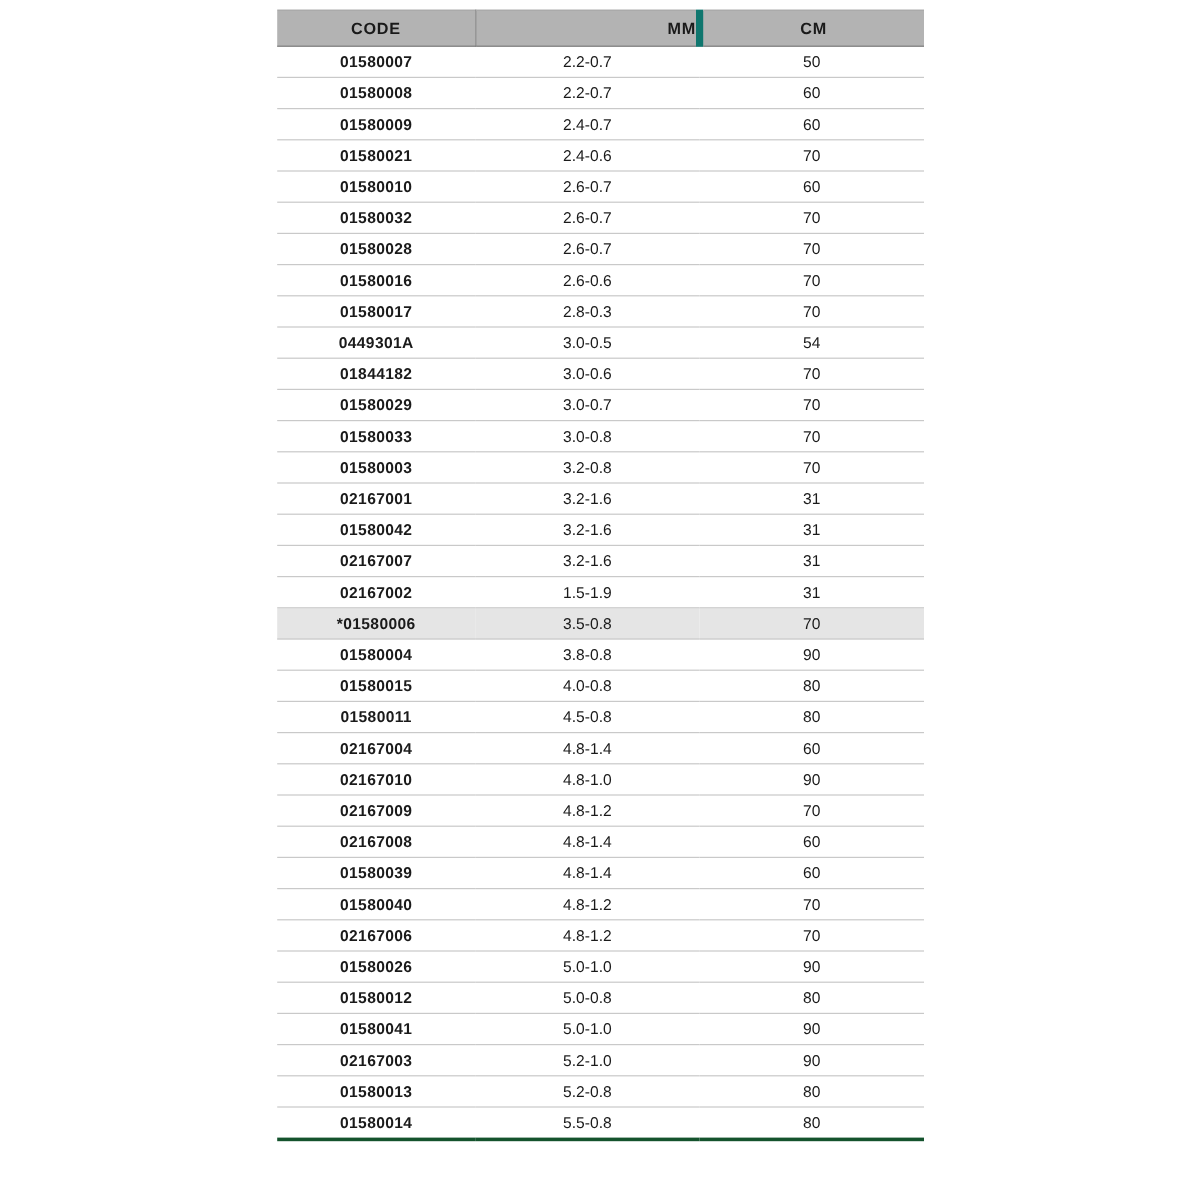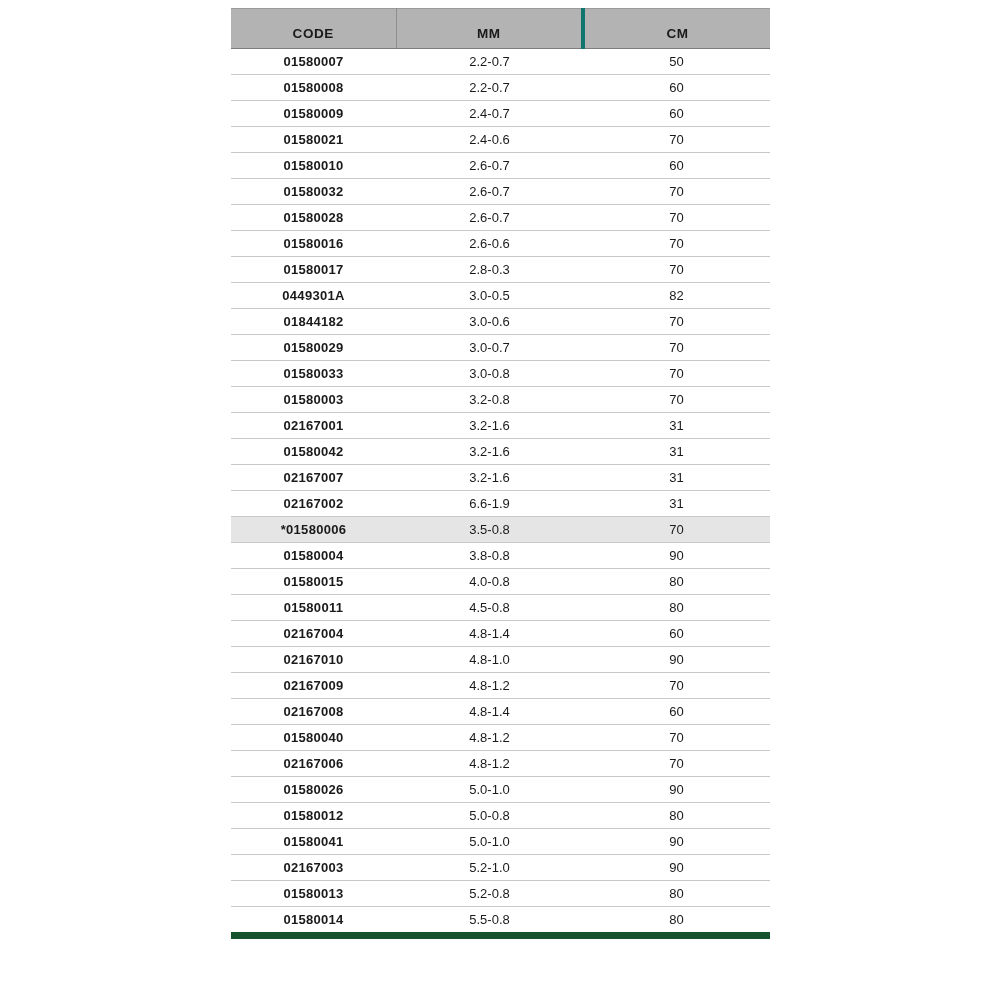--- a/index.html
+++ b/index.html
@@ -30,27 +30,27 @@
   table.spec col.c-code { width: 165px; }
   table.spec col.c-mm   { width: 187px; }
   table.spec col.c-cm   { width: 187px; }
 
   table.spec thead th {
     background: #b3b3b3;
     color: #1a1a1a;
     font-size: 13.5px;
     font-weight: bold;
     letter-spacing: 0.6px;
-    padding: 17px 0 7px 0;
+    padding: 7px 0 7px 0;
     text-align: center;
     border-bottom: 1px solid #7d7d7d;
     border-top: 1px solid #9a9a9a;
   }
   table.spec thead th.th-code { border-right: 1px solid #8d8d8d; }
-  table.spec thead th.th-mm { border-right: 4px solid #0f766e; }
+  table.spec thead th.th-mm { border-right: 6px solid #0f766e; text-align: right; }
 
   table.spec tbody td {
     font-size: 13px;
     color: #1a1a1a;
     text-align: center;
     padding: 5px 0 5px 0;
     border-bottom: 1px solid #c9c9c9;
     background: #ffffff;
     white-space: nowrap;
   }
@@ -59,21 +59,21 @@
     letter-spacing: 0.3px;
   }
   table.spec tbody td.mm,
   table.spec tbody td.cm {
     font-weight: normal;
   }
   table.spec tbody tr.highlight td {
     background: #e5e5e5;
   }
   table.spec tbody tr:last-child td {
-    border-bottom: 7px solid #14532d;
+    border-bottom: 3px solid #14532d;
   }
 </style>
 </head>
 <body>
 
 <div class="page">
   <div class="table-wrap">
     <table class="spec">
       <colgroup>
         <col class="c-code">
@@ -129,21 +129,21 @@
             <td class="cm">70</td>
           </tr>
           <tr>
             <td class="code">01580017</td>
             <td class="mm">2.8-0.3</td>
             <td class="cm">70</td>
           </tr>
           <tr>
             <td class="code">0449301A</td>
             <td class="mm">3.0-0.5</td>
-            <td class="cm">82</td>
+            <td class="cm">54</td>
           </tr>
           <tr>
             <td class="code">01844182</td>
             <td class="mm">3.0-0.6</td>
             <td class="cm">70</td>
           </tr>
           <tr>
             <td class="code">01580029</td>
             <td class="mm">3.0-0.7</td>
             <td class="cm">70</td>
@@ -168,21 +168,21 @@
             <td class="mm">3.2-1.6</td>
             <td class="cm">31</td>
           </tr>
           <tr>
             <td class="code">02167007</td>
             <td class="mm">3.2-1.6</td>
             <td class="cm">31</td>
           </tr>
           <tr>
             <td class="code">02167002</td>
-            <td class="mm">6.6-1.9</td>
+            <td class="mm">1.5-1.9</td>
             <td class="cm">31</td>
           </tr>
           <tr class="highlight">
             <td class="code">*01580006</td>
             <td class="mm">3.5-0.8</td>
             <td class="cm">70</td>
           </tr>
           <tr>
             <td class="code">01580004</td>
             <td class="mm">3.8-0.8</td>
@@ -208,20 +208,25 @@
             <td class="mm">4.8-1.0</td>
             <td class="cm">90</td>
           </tr>
           <tr>
             <td class="code">02167009</td>
             <td class="mm">4.8-1.2</td>
             <td class="cm">70</td>
           </tr>
           <tr>
             <td class="code">02167008</td>
+            <td class="mm">4.8-1.4</td>
+            <td class="cm">60</td>
+          </tr>
+          <tr>
+            <td class="code">01580039</td>
             <td class="mm">4.8-1.4</td>
             <td class="cm">60</td>
           </tr>
           <tr>
             <td class="code">01580040</td>
             <td class="mm">4.8-1.2</td>
             <td class="cm">70</td>
           </tr>
           <tr>
             <td class="code">02167006</td>

